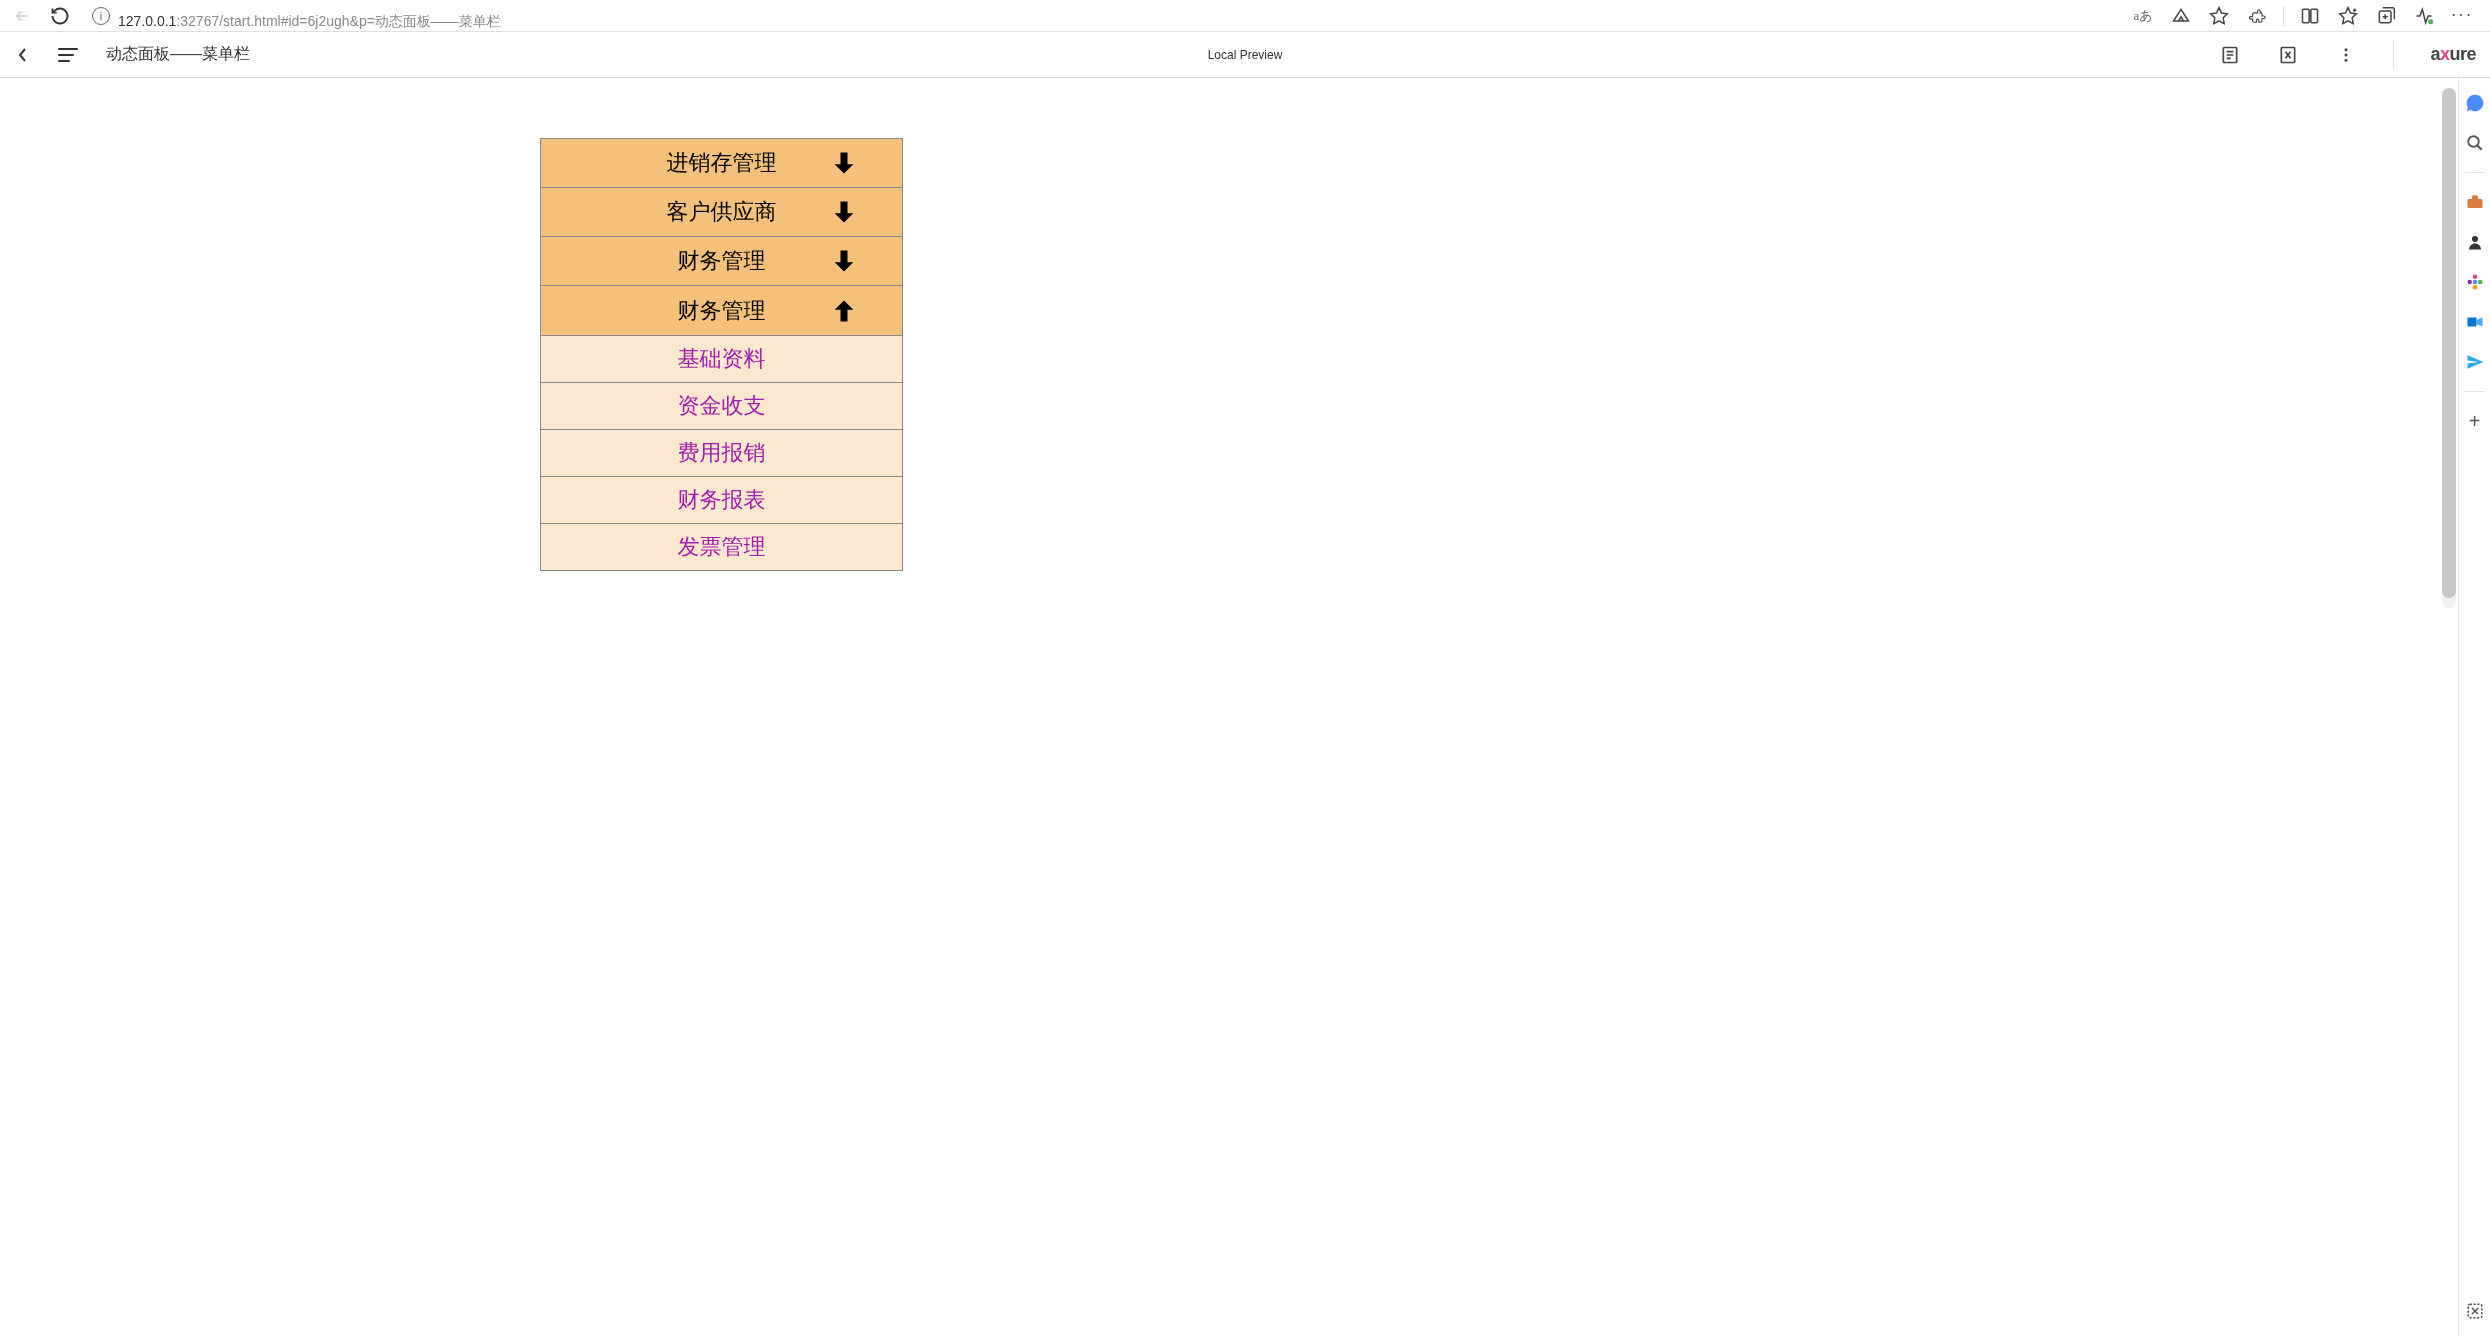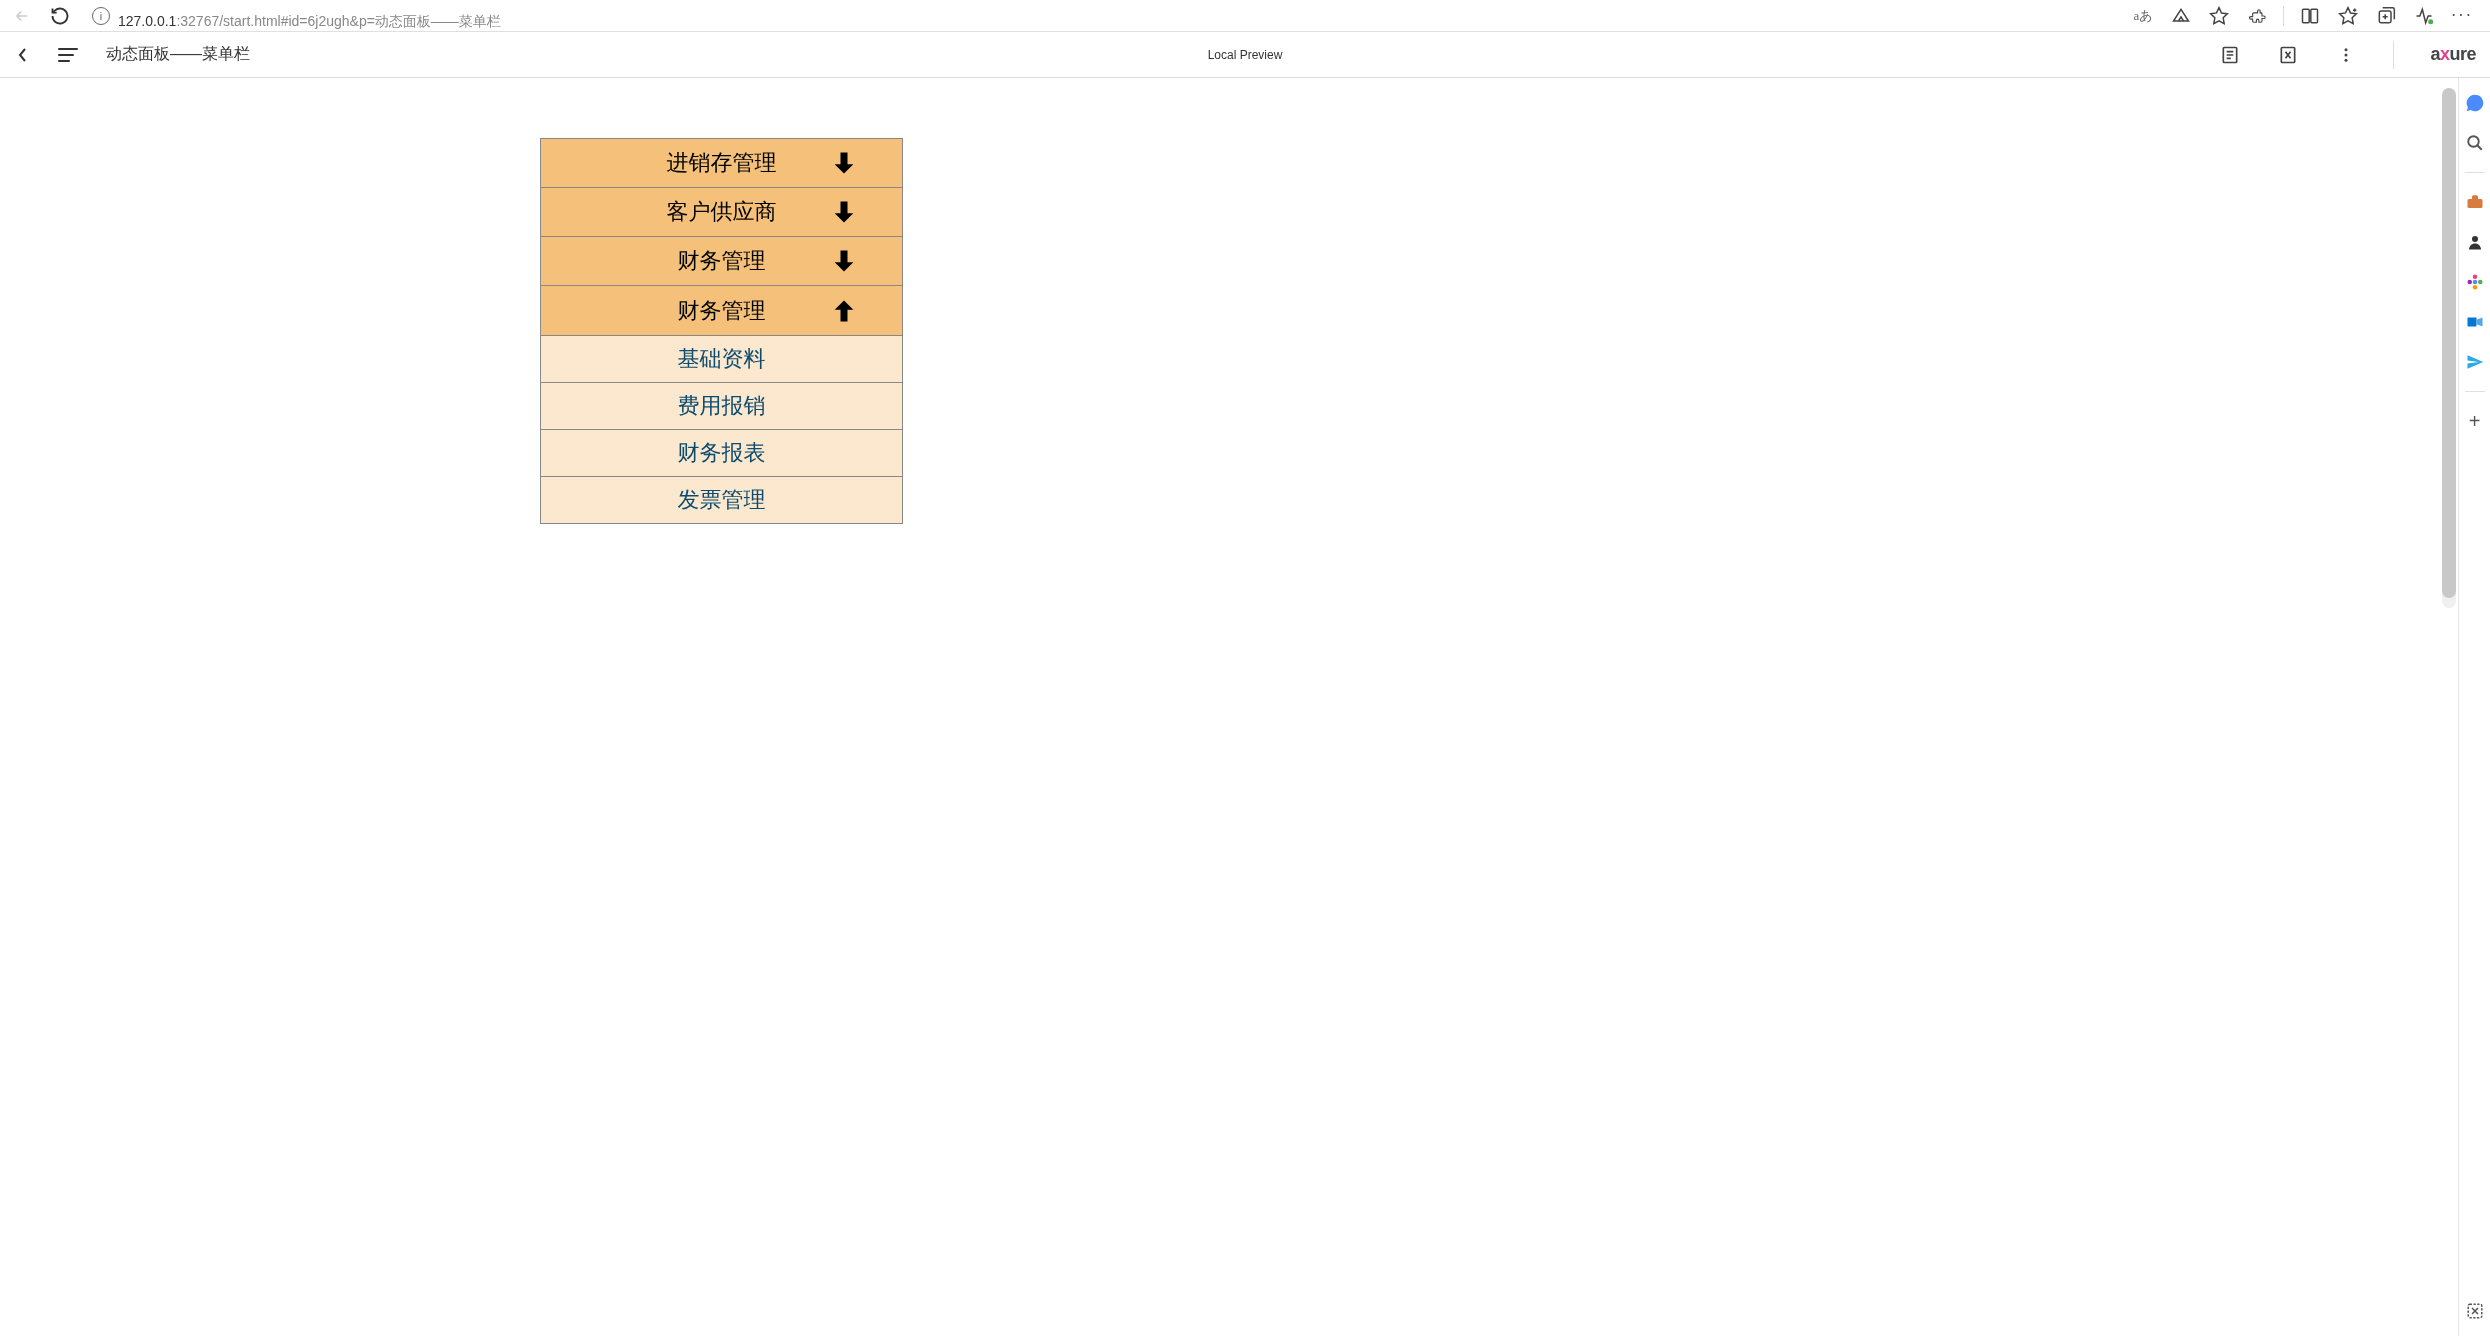--- a/index.html
+++ b/index.html
@@ -158,21 +158,21 @@
       position: absolute;
       right: 44px;
       font-size: 28px; font-weight: 900;
       color: #000;
     }
     .menu-sub {
       height: 47px;
       background: #fbe8cf;
       border-top: 1px solid #888;
       display: flex; align-items: center; justify-content: center;
-      font-size: 22px; color: #0c4a6e;
+      font-size: 22px; color: #a21caf;
       cursor: pointer;
     }
     .menu-subs .menu-sub:first-child { border-top: 1px solid #888; }
     
     svg { display: block; }
   </style>
 </head>
 <body>
 
 <div class="browser-bar">
@@ -315,20 +315,23 @@
         <span>财务管理</span>
         <span class="menu-arrow">
           <svg width="28" height="28" viewBox="0 0 24 24" fill="currentColor">
               <path d="M12 3l8 8h-5v10H9V11H4l8-8z"></path>
             </svg>
         </span>
       </div>
       <div class="menu-subs">
         <div class="menu-sub">
             <span>基础资料</span>
+          </div>
+        <div class="menu-sub">
+            <span>资金收支</span>
           </div>
         <div class="menu-sub">
             <span>费用报销</span>
           </div>
         <div class="menu-sub">
             <span>财务报表</span>
           </div>
         <div class="menu-sub">
             <span>发票管理</span>
           </div>

